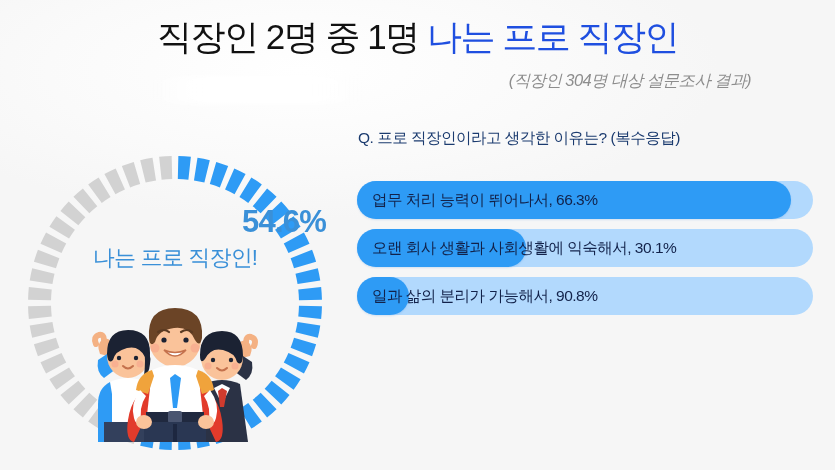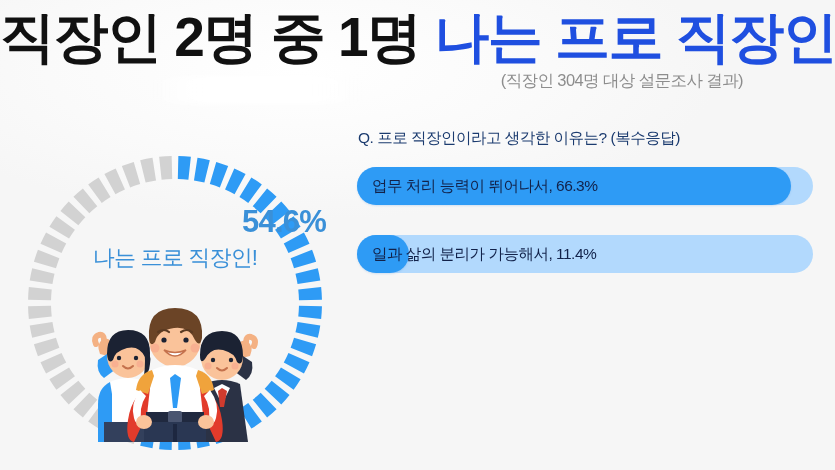--- a/index.html
+++ b/index.html
@@ -19,33 +19,34 @@
   }
 
   
   .header {
     position:absolute; left:0; top:0; width:835px; height:112px;
   }
   .title-line {
     position:absolute; left:0; top:8px; width:835px;
     text-align:center;
     white-space:nowrap;
-    font-size:55px;
-    font-weight:bold;
+    font-size:35px;
+    font-weight:normal;
     letter-spacing:-1.5px;
     line-height:58px;
   }
   .t-black { color:#111111; }
   .t-blue  { color:#1f4fe0; }
   .subtitle {
-    position:absolute; right:92px; top:70px;
+    position:absolute; right:84px; top:70px;
     font-size:16.5px;
     color:#8d8d8d;
     letter-spacing:-0.6px;
     white-space:nowrap;
+    font-style:italic;
   }
   .title-smudge {
     position:absolute;
     left:150px; top:76px; width:215px; height:28px;
     background:linear-gradient(90deg, rgba(255,255,255,0) 0%, #ffffff 25%, #ffffff 75%, rgba(255,255,255,0) 100%);
     filter:blur(3px);
     pointer-events:none;
   }
 
   
@@ -75,27 +76,27 @@
 
   
   .panel {
     position:absolute; left:352px; top:128px; width:470px; height:330px;
   }
   .question {
     font-size:15.5px;
     color:#1b3b6f;
     letter-spacing:-0.5px;
     margin-left:6px;
-    margin-bottom:18px;
+    margin-bottom:32px;
     white-space:nowrap;
   }
   .bar-row {
     position:relative;
     height:38px;
-    margin-bottom:30px;
+    margin-bottom:10px;
   }
   .bar-track {
     position:absolute; left:5px; top:0;
     width:456px; height:38px;
     border-radius:19px;
     background:#b2d9fd;
   }
   .bar-fill {
     position:absolute; left:5px; top:0;
     height:38px;
@@ -253,19 +254,24 @@
   <div class="panel">
     <div class="question">Q. 프로 직장인이라고 생각한 이유는? (복수응답)</div>
     <div id="bars">
         <div class="bar-row">
           <div class="bar-track" style="background: rgb(178, 217, 253);"></div>
           <div class="bar-fill" style="width: 434.1px; background: rgb(46, 155, 245);"></div>
           <div class="bar-text" style="color: rgb(18, 34, 74);">업무 처리 능력이 뛰어나서, 66.3%</div>
         </div>
         <div class="bar-row">
           <div class="bar-track" style="background: rgb(178, 217, 253);"></div>
+          <div class="bar-fill" style="width: 168.7px; background: rgb(46, 155, 245);"></div>
+          <div class="bar-text" style="color: rgb(18, 34, 74);">오랜 회사 생활과 사회생활에 익숙해서, 30.1%</div>
+        </div>
+        <div class="bar-row">
+          <div class="bar-track" style="background: rgb(178, 217, 253);"></div>
           <div class="bar-fill" style="width: 51.5px; background: rgb(46, 155, 245);"></div>
-          <div class="bar-text" style="color: rgb(18, 34, 74);">일과 삶의 분리가 가능해서, 11.4%</div>
+          <div class="bar-text" style="color: rgb(18, 34, 74);">일과 삶의 분리가 가능해서, 90.8%</div>
         </div>
       </div>
   </div>
 
 </div>
 
 </body></html>

